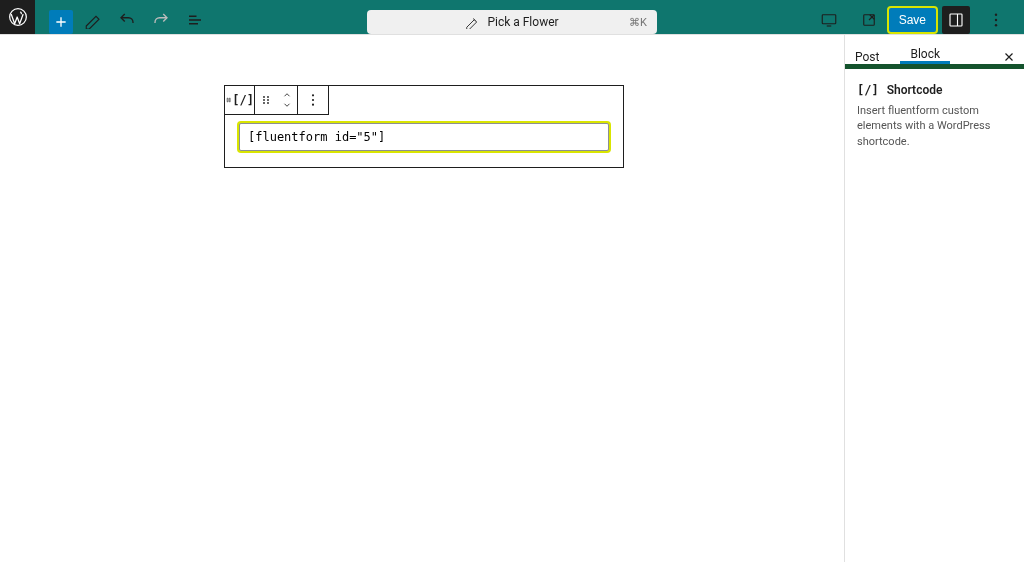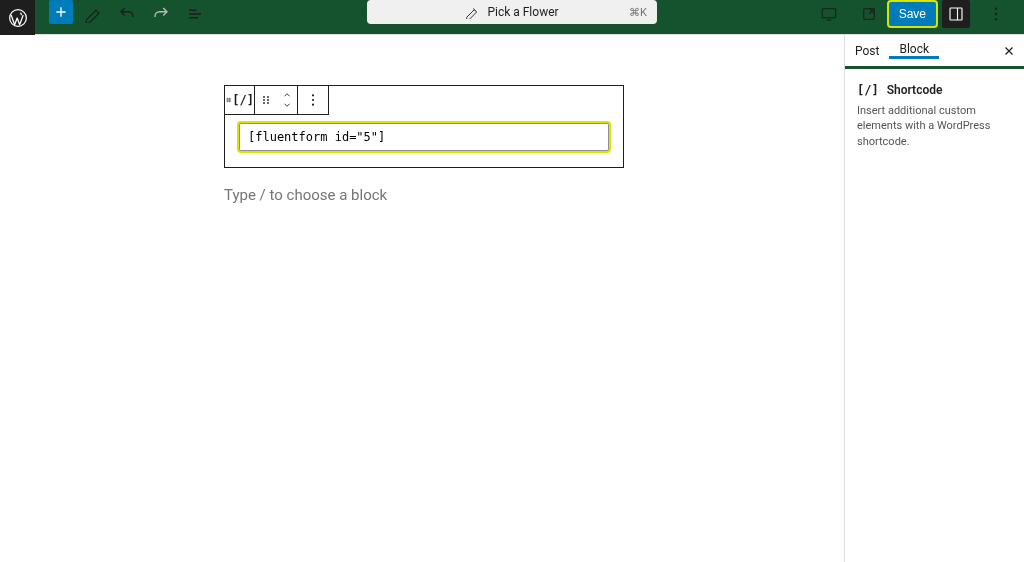--- a/index.html
+++ b/index.html
@@ -11,23 +11,23 @@
   width: 1024px;
   height: 562px;
   overflow: hidden;
 }
 .app { display: flex; flex-direction: column; width: 100%; height: 100%; }
 
 
 .topbar {
   height: 35px;
   display: flex;
-  align-items: flex-start;
+  align-items: flex-end;
   border-bottom: 1px solid #e0e0e0;
-  background: #14532d;
+  background: #0f766e;
   position: relative;
 }
 .wp-logo {
   width: 35px; height: 35px;
   background: #1e1e1e;
   display: flex; align-items: center; justify-content: center;
   flex-shrink: 0;
 }
 .btn-add {
   width: 24px; height: 24px;
@@ -161,24 +161,25 @@
 
 
 .sidebar {
   width: 180px;
   border-left: 1px solid #e0e0e0;
   background: #fff;
   display: flex; flex-direction: column;
 }
 .sb-tabs {
   display: flex;
-  border-bottom: 3px solid #14532d;
+  border-bottom: 5px solid #14532d;
   position: relative;
   height: 34px;
-  align-items: center;
+  align-items: flex-end;
+  gap: 11px;
 }
 .sb-tab {
   padding: 0 10px;
   display: flex; align-items: center;
   font-size: 12px;
   cursor: pointer;
   color: #1e1e1e;
 }
 .sb-tab.active {
   font-weight: 400;
@@ -325,36 +326,35 @@
         </div>
 
         <div class="shortcode-block">
           <div class="sc-header">
             <span style="font-family:monospace;font-weight:700">[/]</span>
             <span>Shortcode</span>
           </div>
           <input class="sc-input" type="text" value="[fluentform id=&quot;5&quot;]" style="">
         </div>
 
-        <div class="placeholder-prompt">Type / to choose a block</div>
       </div>
     </div>
 
     <div class="sidebar">
       <div class="sb-tabs">
         <div class="sb-tab">Post</div>
         <div class="sb-tab active">Block</div>
         <div class="sb-close">
           <svg width="14" height="14" viewBox="0 0 24 24" stroke="#1e1e1e" stroke-width="2">
               <path d="M6 6l12 12M18 6l-12 12"></path>
             </svg>
         </div>
       </div>
       <div class="sb-body">
         <div class="sb-block-head">
           <span style="font-family:monospace;font-weight:700">[/]</span>
           <span>Shortcode</span>
         </div>
-        <div class="sb-desc">Insert additional custom elements with a WordPress shortcode.</div>
+        <div class="sb-desc">Insert fluentform custom elements with a WordPress shortcode.</div>
       </div>
     </div>
   </div>
 </div>
 
 </body></html>

